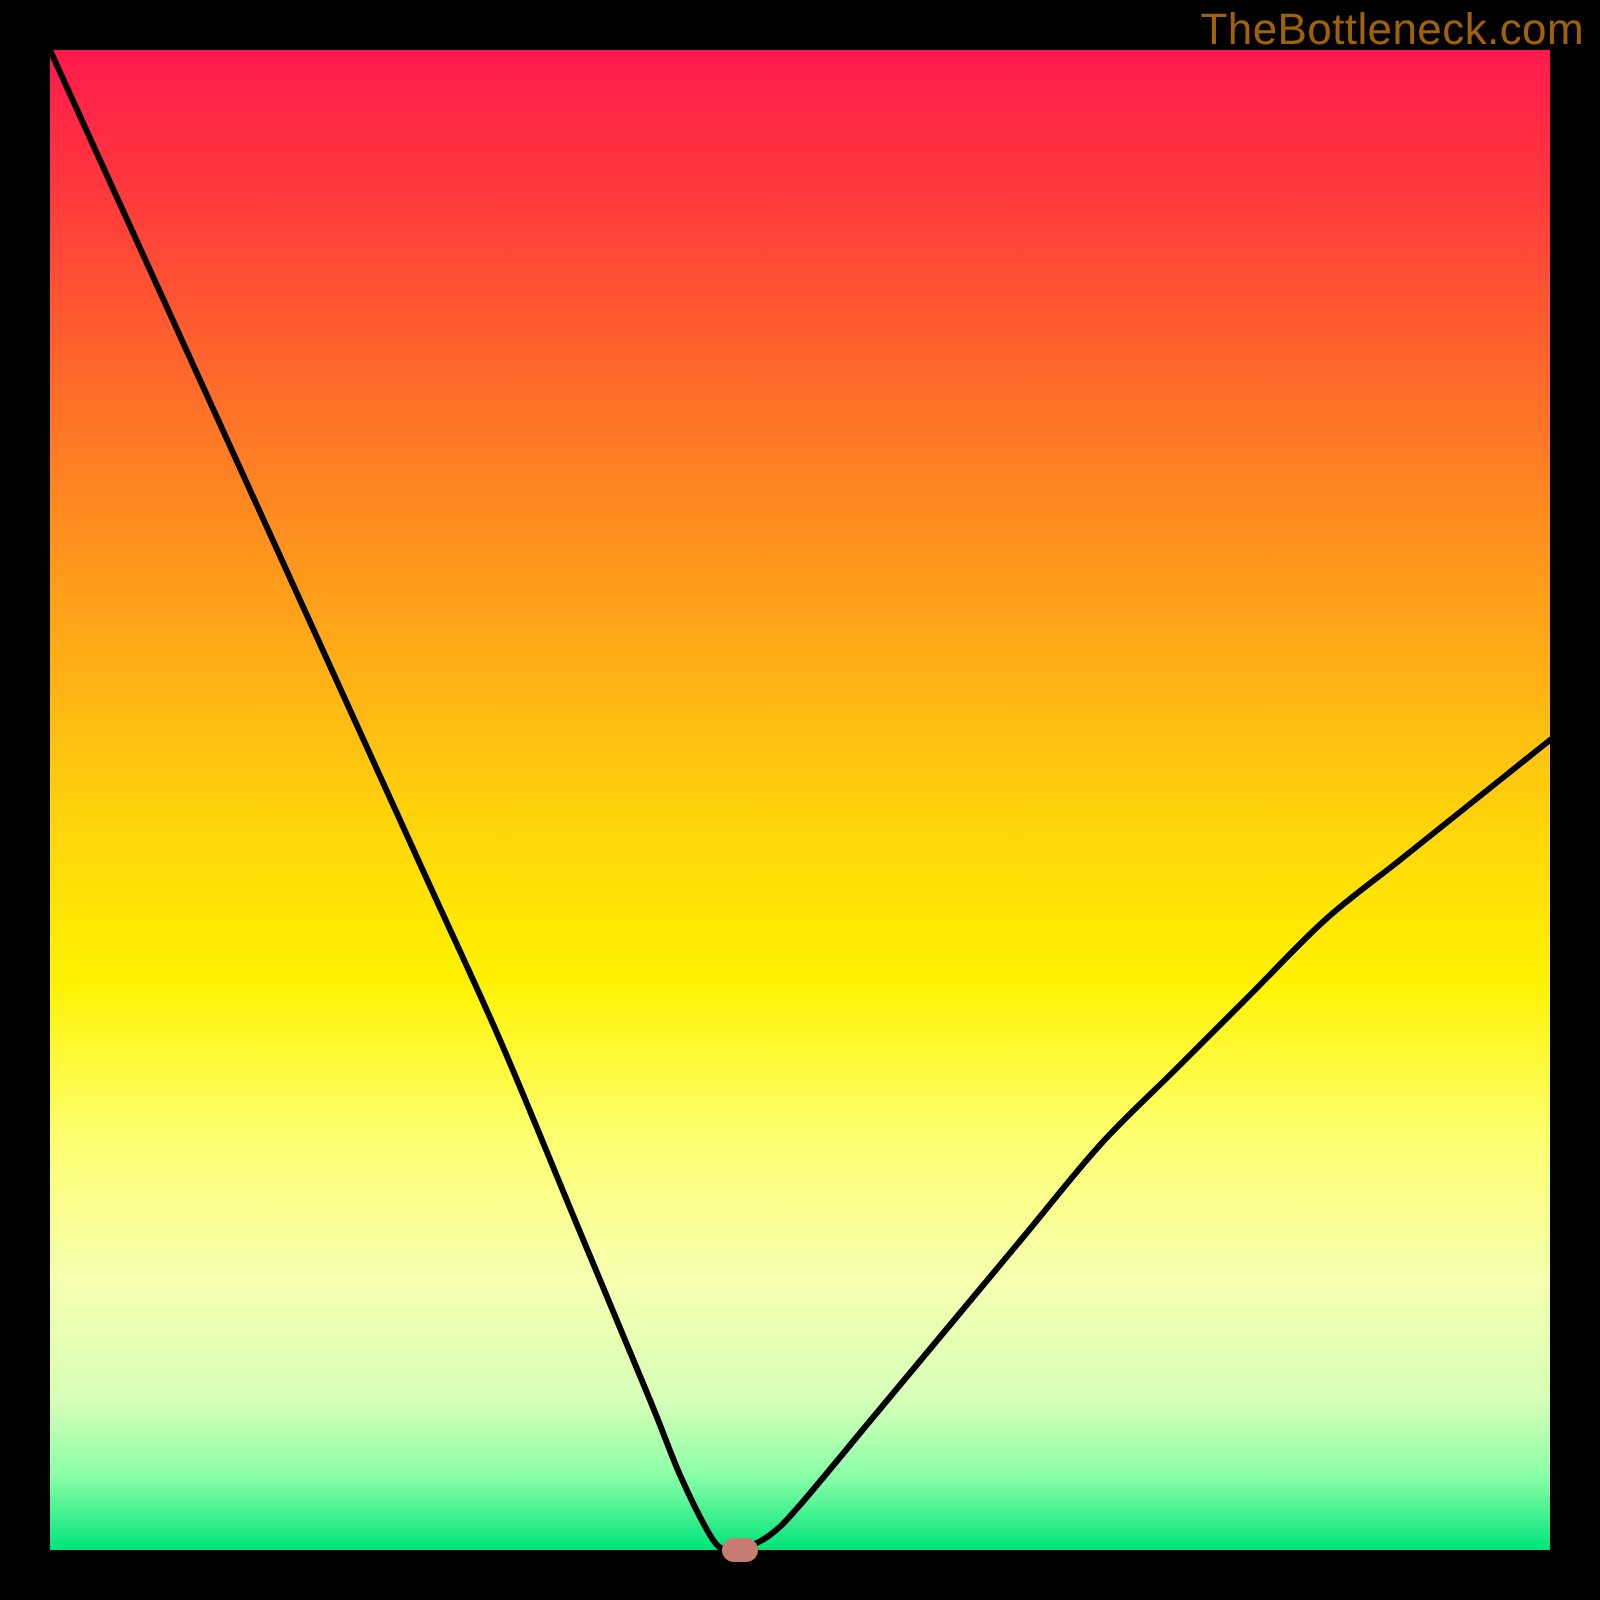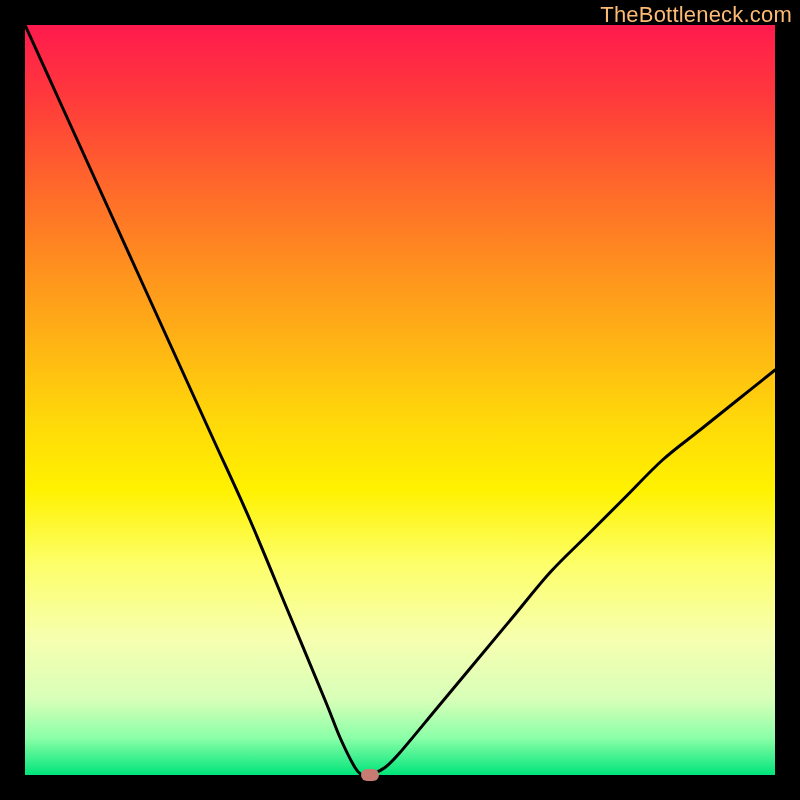--- a/index.html
+++ b/index.html
@@ -35,21 +35,21 @@
       #f6ffb0 82%,
       #d7ffb8 90%,
       #8cffa8 95%,
       #00e47a 100%
     );
   }
   .watermark {
     position: absolute;
     top: 2px;
     right: 8px;
-    color: #fdba74;
+    color: #a16207;
     font-size: 22px;
     letter-spacing: 0.2px;
     font-weight: 500;
     user-select: none;
   }
   svg.curve {
     position: absolute;
     left: 0;
     top: 0;
     width: 750px;

